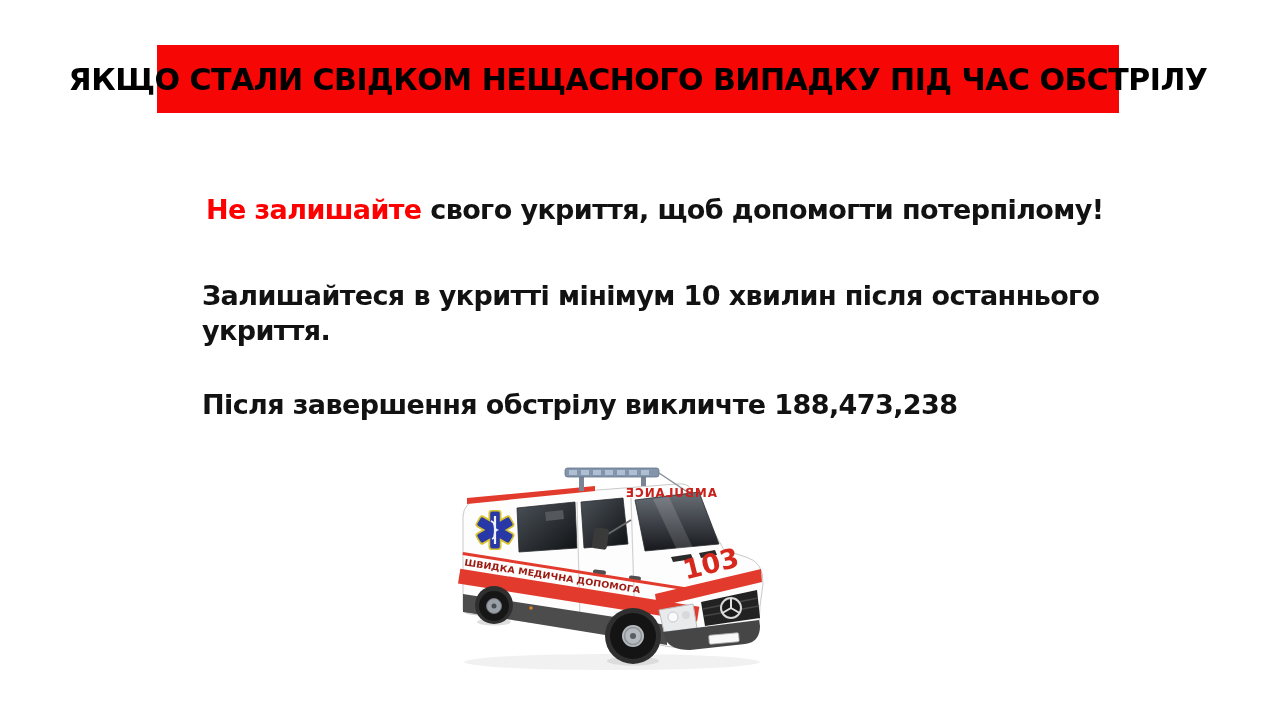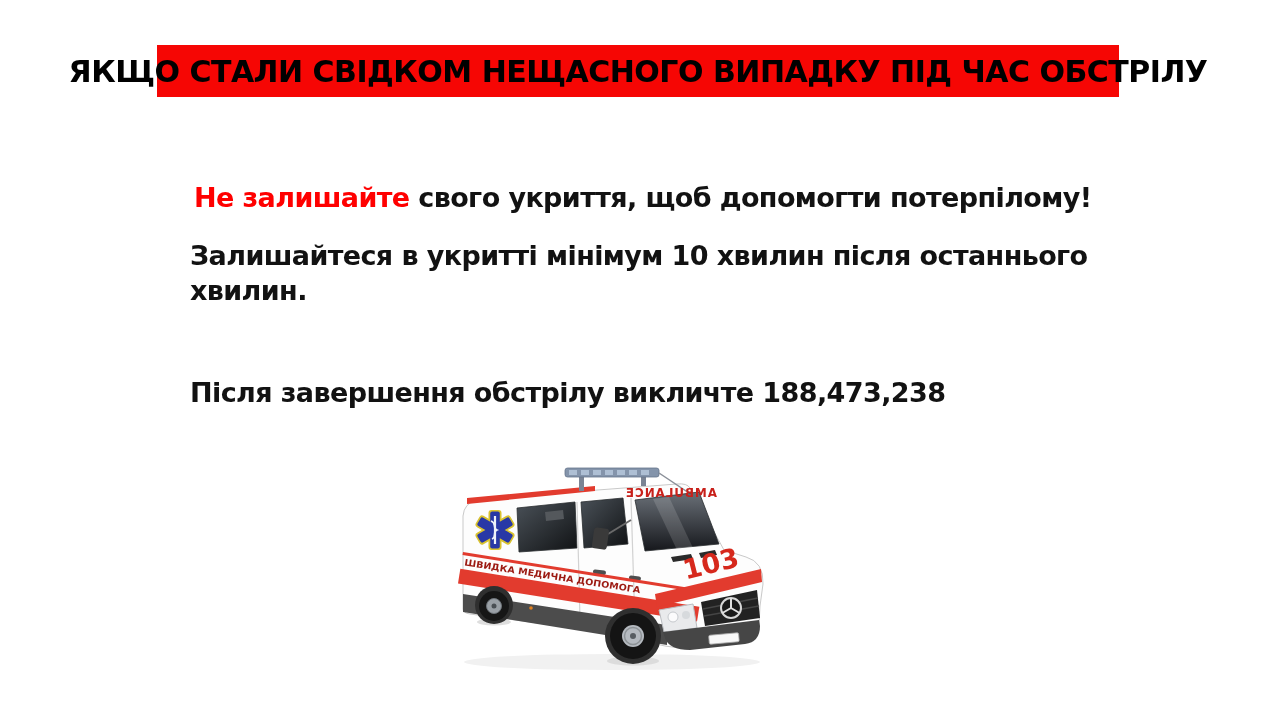--- a/index.html
+++ b/index.html
@@ -1,49 +1,49 @@
 <!DOCTYPE html>
 <html><head>
 <meta charset="utf-8">
 <style>
   html,body{margin:0;padding:0;background:#ffffff;}
   .slide{
     position:relative;width:1280px;height:720px;background:#ffffff;overflow:hidden;
     font-family:"DejaVu Sans", sans-serif;
   }
   .banner{
-    position:absolute;left:157px;top:45px;width:962px;height:52px;
+    position:absolute;left:157px;top:45px;width:962px;height:68px;
     background:#f60604;display:flex;align-items:center;justify-content:center;
   }
   .banner h1{
     margin:0;font-size:30px;font-weight:bold;color:#000;
     letter-spacing:-0.5px;white-space:nowrap;
   }
   .para{
     position:absolute;color:#121212;font-weight:bold;font-size:27px;
-    letter-spacing:-0.6px;line-height:35px;white-space:nowrap;margin:4px;
+    letter-spacing:-0.6px;line-height:35px;white-space:nowrap;margin:16px;
   }
   .p1{left:190px;top:176px;}
-  .p2{left:186px;top:234px;}
+  .p2{left:186px;top:262px;}
   .p3{left:186px;top:371px;}
   .hl{color:#ff0000;}
   .ambulance{position:absolute;left:447px;top:458px;width:332px;height:222px;margin:0;}
 </style>
 </head>
 <body>
 
 <div class="slide">
 
   <header class="banner">
     <h1>ЯКЩО СТАЛИ СВІДКОМ НЕЩАСНОГО ВИПАДКУ ПІД ЧАС ОБСТРІЛУ</h1>
   </header>
 
   <p class="para p1"><span class="hl">Не залишайте</span><span> свого укриття, щоб допомогти потерпілому!</span></p>
 
-  <p class="para p2"><span>Залишайтеся в укритті мінімум 10 хвилин після останнього</span><br><span>хвилин.</span></p>
+  <p class="para p2"><span>Залишайтеся в укритті мінімум 10 хвилин після останнього</span><br><span>укриття.</span></p>
 
   <p class="para p3"><span>Після завершення обстрілу викличте 188,473,238</span><br></p>
 
   <figure class="ambulance">
     <svg width="332" height="222" viewBox="0 0 332 222">
       <defs>
         <linearGradient id="gWin" x1="0" y1="0" x2="1" y2="1">
           <stop offset="0" stop-color="#4a5158"></stop>
             <stop offset="1" stop-color="#101214"></stop>
         </linearGradient>

